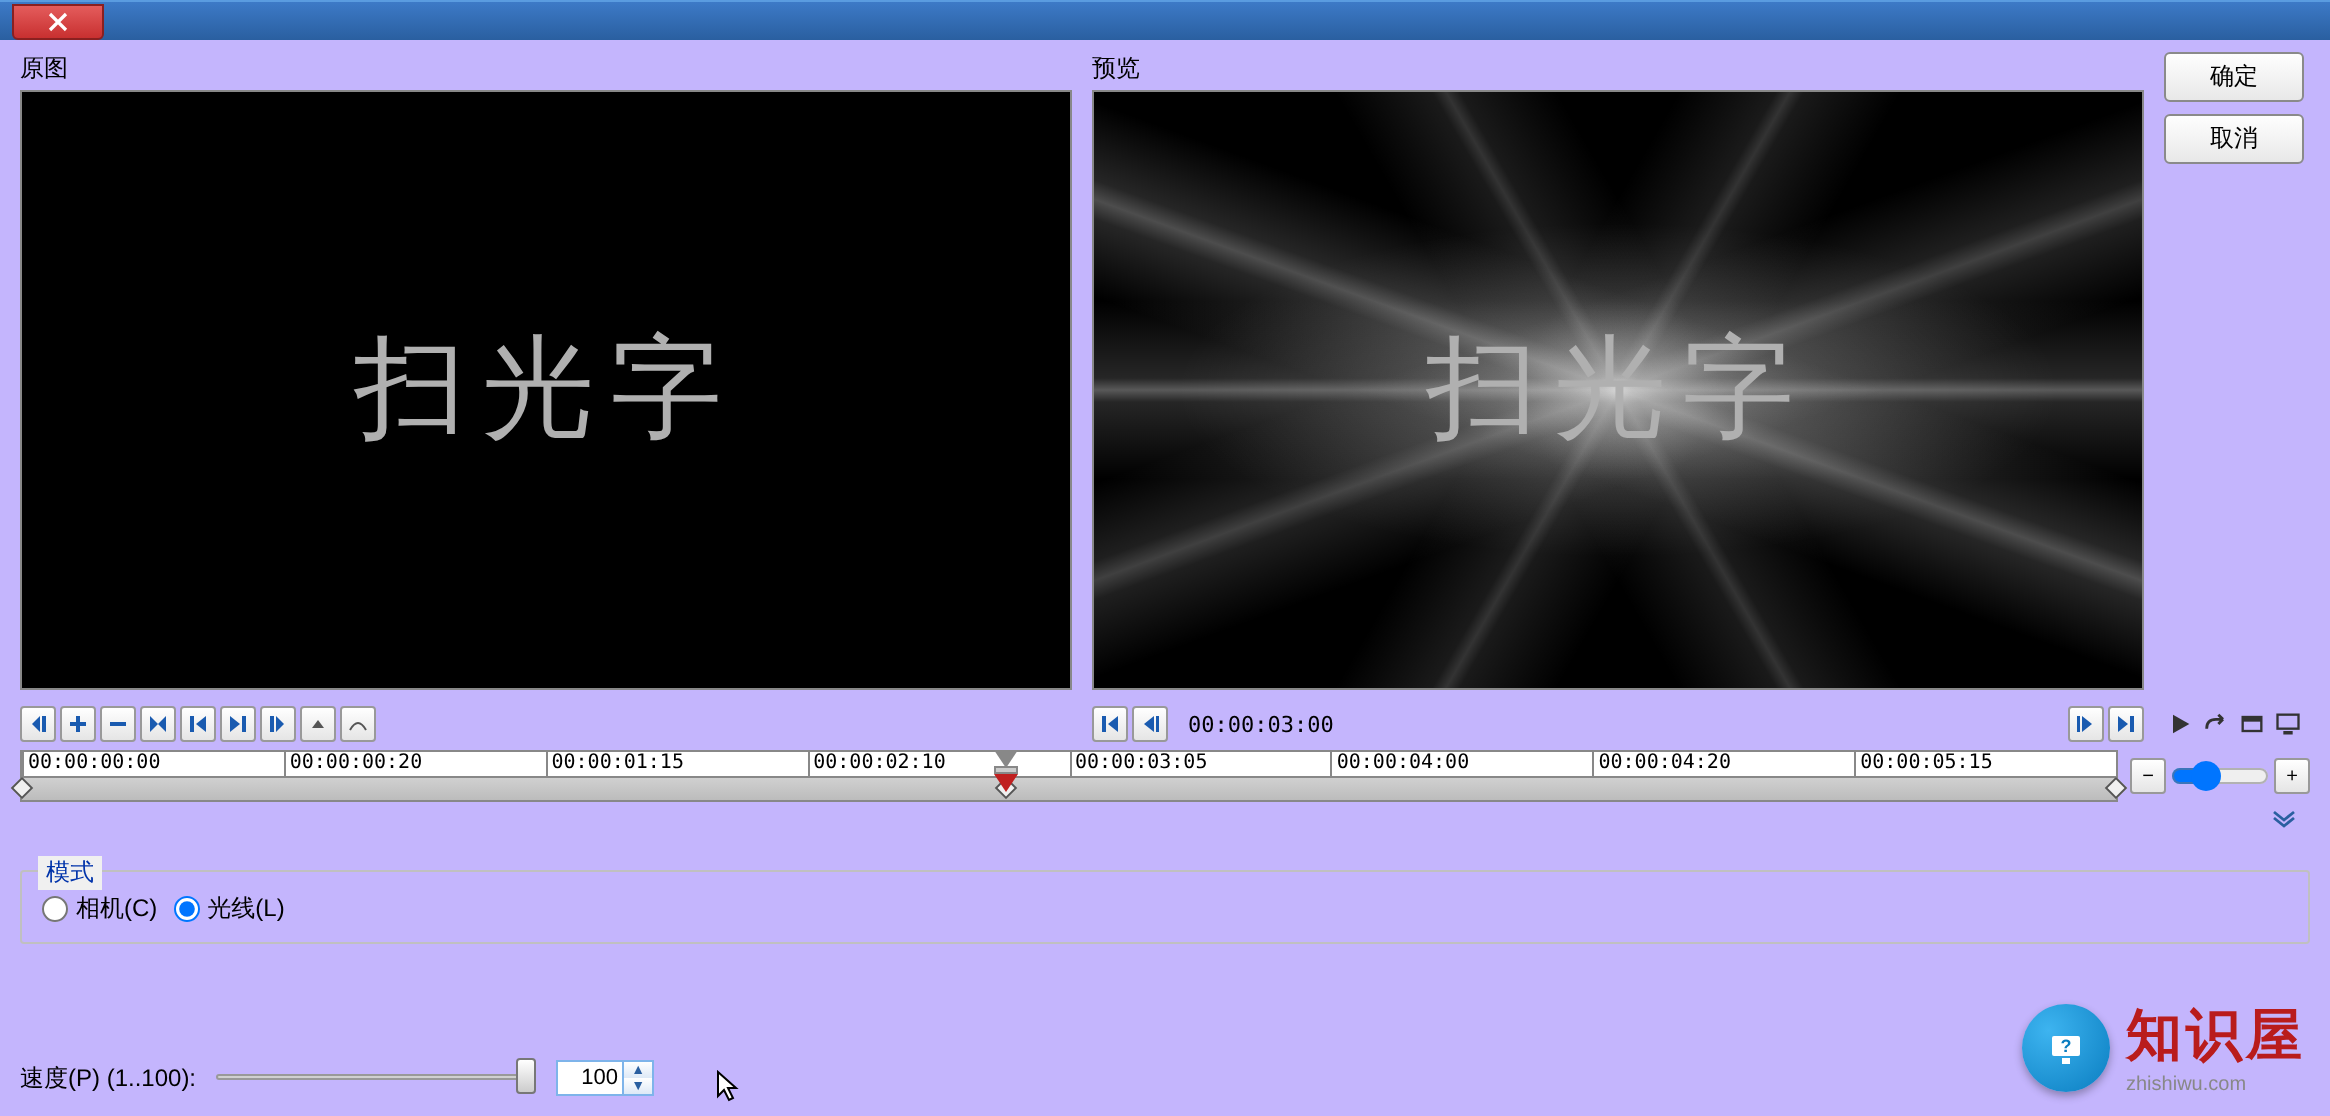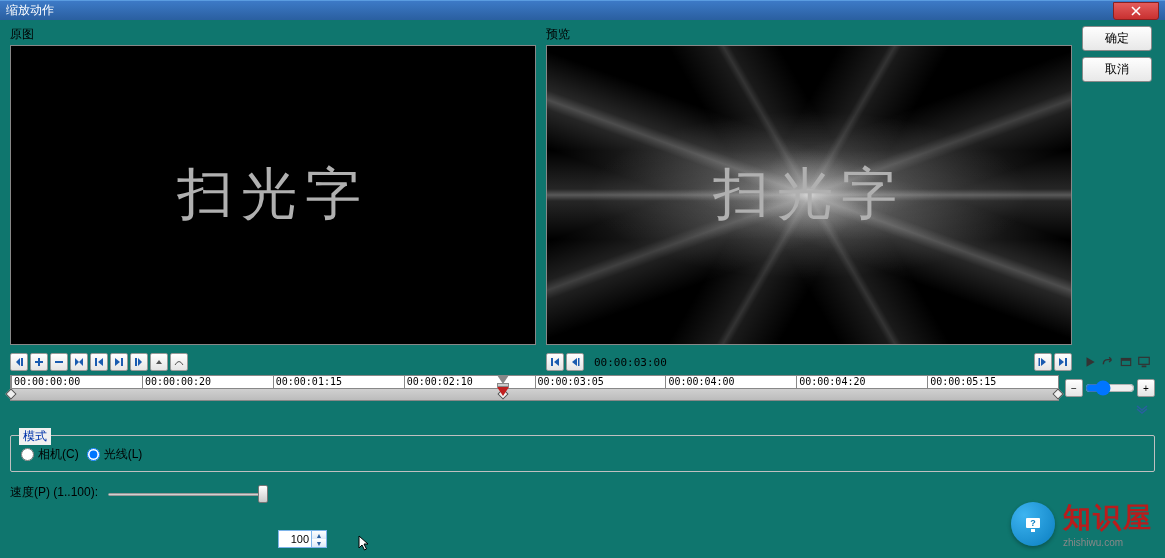--- a/index.html
+++ b/index.html
@@ -1,20 +1,20 @@
 <!DOCTYPE html>
 <html><head>
 <meta charset="utf-8">
 <style>
 * { margin: 0; padding: 0; box-sizing: border-box; }
 body { font-family: "Microsoft YaHei", Tahoma, sans-serif; font-size: 12px; background: #f0f0f0; width: 1165px; height: 558px; overflow: hidden; position: relative; }
 .titlebar { height: 20px; background: linear-gradient(to bottom, #3d7ac7, #2a5fa0); color: #fff; display: flex; align-items: center; padding: 0 0 0 6px; border-top: 1px solid #5a9ce0; }
 .titlebar-text { flex: 1; font-size: 12px; }
 .close-btn { width: 46px; height: 18px; background: linear-gradient(to bottom, #e45c5c, #c83030); border: 1px solid #8a2020; border-radius: 0 0 3px 3px; margin-right: 6px; display: flex; align-items: center; justify-content: center; color: #fff; font-weight: bold; cursor: pointer; }
-.content { background: #0f766e; padding: 6px 10px; height: calc(100% - 20px); }
+.content { background: #c4b5fd; padding: 6px 10px; height: calc(100% - 20px); }
 .preview-row { display: flex; gap: 10px; }
 .preview-col { width: 526px; }
 .preview-label { font-size: 12px; margin-bottom: 2px; color: #000; }
 .preview-box { width: 526px; height: 300px; background: #000; border: 1px solid #888; position: relative; display: flex; align-items: center; justify-content: center; }
 .preview-text { color: #b0b0b0; font-size: 56px; font-weight: 300; letter-spacing: 8px; font-family: "Microsoft YaHei", sans-serif; }
 .preview-rays { position: absolute; inset: 0; background: radial-gradient(ellipse 60% 40% at 50% 50%, rgba(255,255,255,0.25) 0%, rgba(255,255,255,0.12) 30%, transparent 70%); }
 .preview-rays::before { content: ''; position: absolute; inset: 0; background:
   linear-gradient(20deg, transparent 40%, rgba(255,255,255,0.15) 48%, rgba(255,255,255,0.3) 50%, rgba(255,255,255,0.15) 52%, transparent 60%),
   linear-gradient(-20deg, transparent 40%, rgba(255,255,255,0.12) 48%, rgba(255,255,255,0.25) 50%, rgba(255,255,255,0.12) 52%, transparent 60%),
   linear-gradient(60deg, transparent 42%, rgba(255,255,255,0.1) 49%, rgba(255,255,255,0.2) 50%, rgba(255,255,255,0.1) 51%, transparent 58%),
@@ -42,41 +42,40 @@
 .playhead-mid { width: 12px; height: 4px; background: #ccc; border: 1px solid #888; margin-top: -1px; }
 .playhead-bot { width: 0; height: 0; border-left: 6px solid transparent; border-right: 6px solid transparent; border-top: 9px solid #c02020; }
 .zoom-col { display: flex; align-items: center; gap: 2px; margin-left: 6px; padding-top: 4px; }
 .zoom-slider { width: 50px; height: 14px; }
 .expand-row { display: flex; justify-content: flex-end; margin-top: 2px; padding-right: 6px; }
 .mode-group { border: 1px solid #c0c0c0; margin-top: 18px; padding: 10px 10px 8px 10px; position: relative; border-radius: 2px; }
 .mode-legend { position: absolute; top: -8px; left: 8px; background: #f0f0f0; padding: 0 4px; font-size: 12px; color: #0033aa; }
 .radio-row { display: flex; gap: 8px; align-items: center; }
 .radio-item { display: flex; align-items: center; gap: 4px; cursor: pointer; }
 .radio-item input { margin: 0; }
-.speed-row { display: flex; align-items: flex-start; gap: 10px; margin-top: 12px; }
+.speed-row { display: flex; align-items: flex-end; gap: 10px; margin-top: 12px; }
 .slider-track { width: 160px; height: 20px; display: flex; align-items: center; position: relative; }
 .slider-line { height: 3px; width: 100%; background: #d0d0d0; border: 1px solid #999; border-radius: 2px; }
 .slider-thumb { position: absolute; right: 0; width: 10px; height: 18px; background: linear-gradient(to bottom, #fff, #ccc); border: 1px solid #777; border-radius: 2px; }
 .spinner { display: flex; align-items: stretch; margin-top: 46px; }
 .spinner input { width: 34px; height: 18px; border: 1px solid #7eb4ea; text-align: right; padding-right: 2px; font-size: 11px; }
 .spinner-btns { display: flex; flex-direction: column; border: 1px solid #7eb4ea; border-left: none; }
 .spinner-btns div { width: 14px; height: 8px; background: linear-gradient(to bottom,#fff,#dde9f7); display: flex; align-items: center; justify-content: center; font-size: 7px; cursor: pointer; color: #2a5fa0; }
 .watermark { position: absolute; right: 12px; bottom: 10px; display: flex; align-items: center; gap: 8px; }
 .wm-bubble { width: 44px; height: 44px; background: radial-gradient(circle at 30% 30%, #3db4f0, #0a7dc0); border-radius: 50%; display: flex; align-items: center; justify-content: center; color: #fff; font-size: 22px; font-weight: bold; box-shadow: 0 2px 4px rgba(0,0,0,0.3); }
 .wm-text { display: flex; flex-direction: column; align-items: flex-start; }
 .wm-main { font-size: 28px; color: #b91c1c; font-weight: bold; letter-spacing: 2px; }
 .wm-sub { font-size: 10px; color: #888; }
 .cursor { position: absolute; left: 358px; top: 535px; width: 14px; height: 18px; pointer-events: none; }
 .ic-blue { fill:#1a5bb0; }
 </style>
 </head>
 <body>
 
 <div class="titlebar">
-  <span class="titlebar-text">缩放动作</span>
   <div class="close-btn">
     <svg width="12" height="10" viewBox="0 0 12 10">
         <path d="M2 1 L10 9 M10 1 L2 9" stroke="#fff" stroke-width="1.6"></path>
       </svg>
   </div>
 </div>
 
 <div class="content">
   <div class="preview-row">
     <div class="preview-col">

